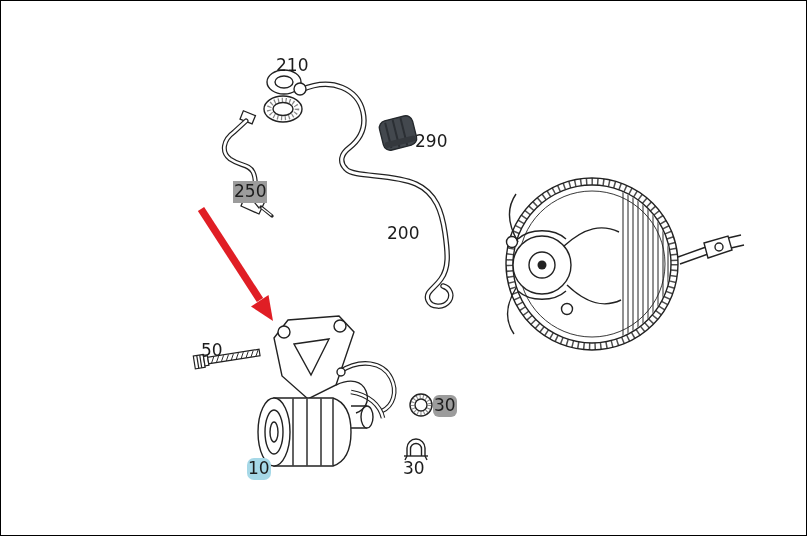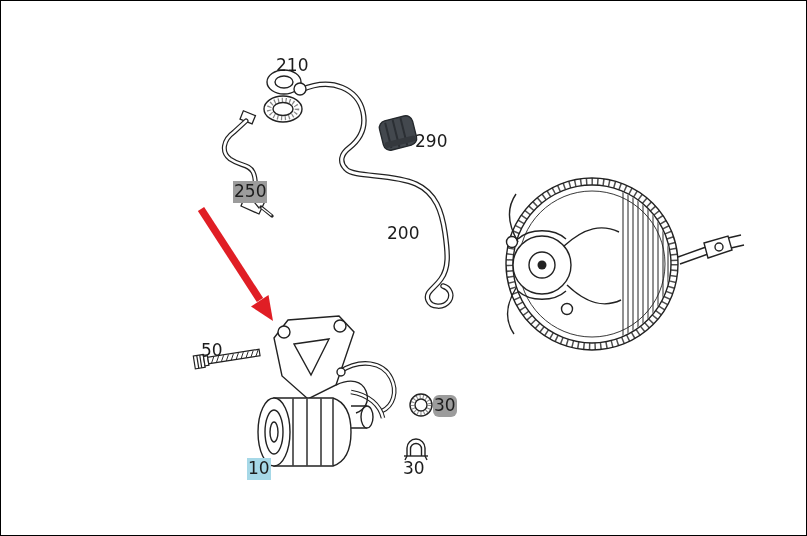--- a/index.html
+++ b/index.html
@@ -135,15 +135,15 @@
     </g>
   </svg>
 
   <div class="part-label" style="left:275px; top:55px;">210</div>
   <div class="part-label" style="left:414px; top:103px;margin-top:28px;">290</div>
   <div class="part-label chip chip-gray" style="left:232px; top:180px;">250</div>
   <div class="part-label" style="left:386px; top:223px;">200</div>
   <div class="part-label" style="left:200px; top:332px;margin-top:8px;">50</div>
   <div class="part-label chip chip-gray" style="left:432px; top:394px;border-radius:6px;">30</div>
   <div class="part-label" style="left:402px; top:458px;">30</div>
-  <div class="part-label chip chip-blue" style="left:246px; top:457px;">10</div>
+  <div class="part-label chip chip-blue" style="left:246px; top:457px;border-radius:7px;">10</div>
 
 </div>
 
 </body></html>

